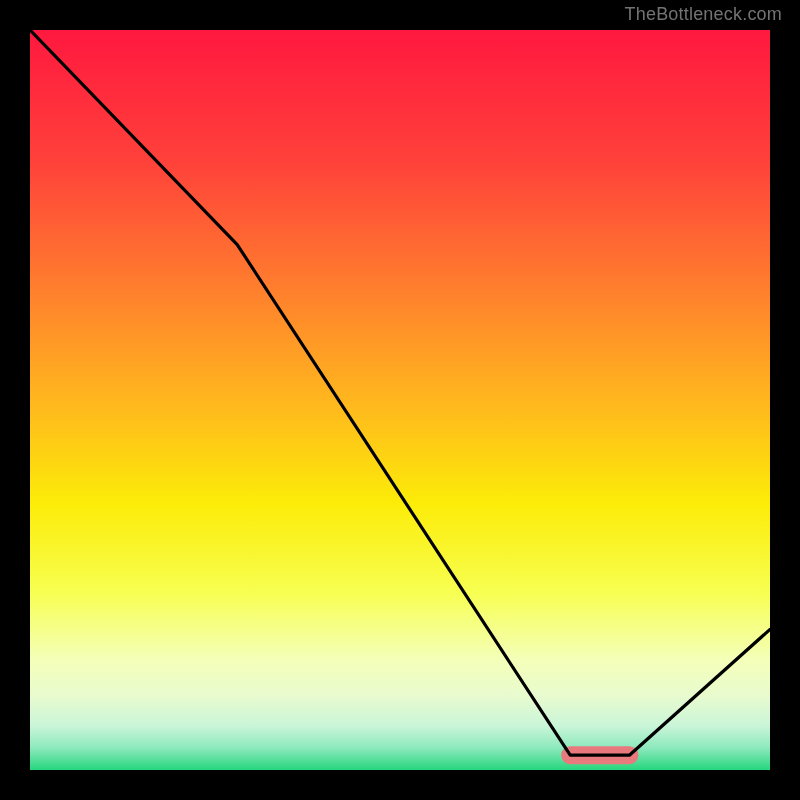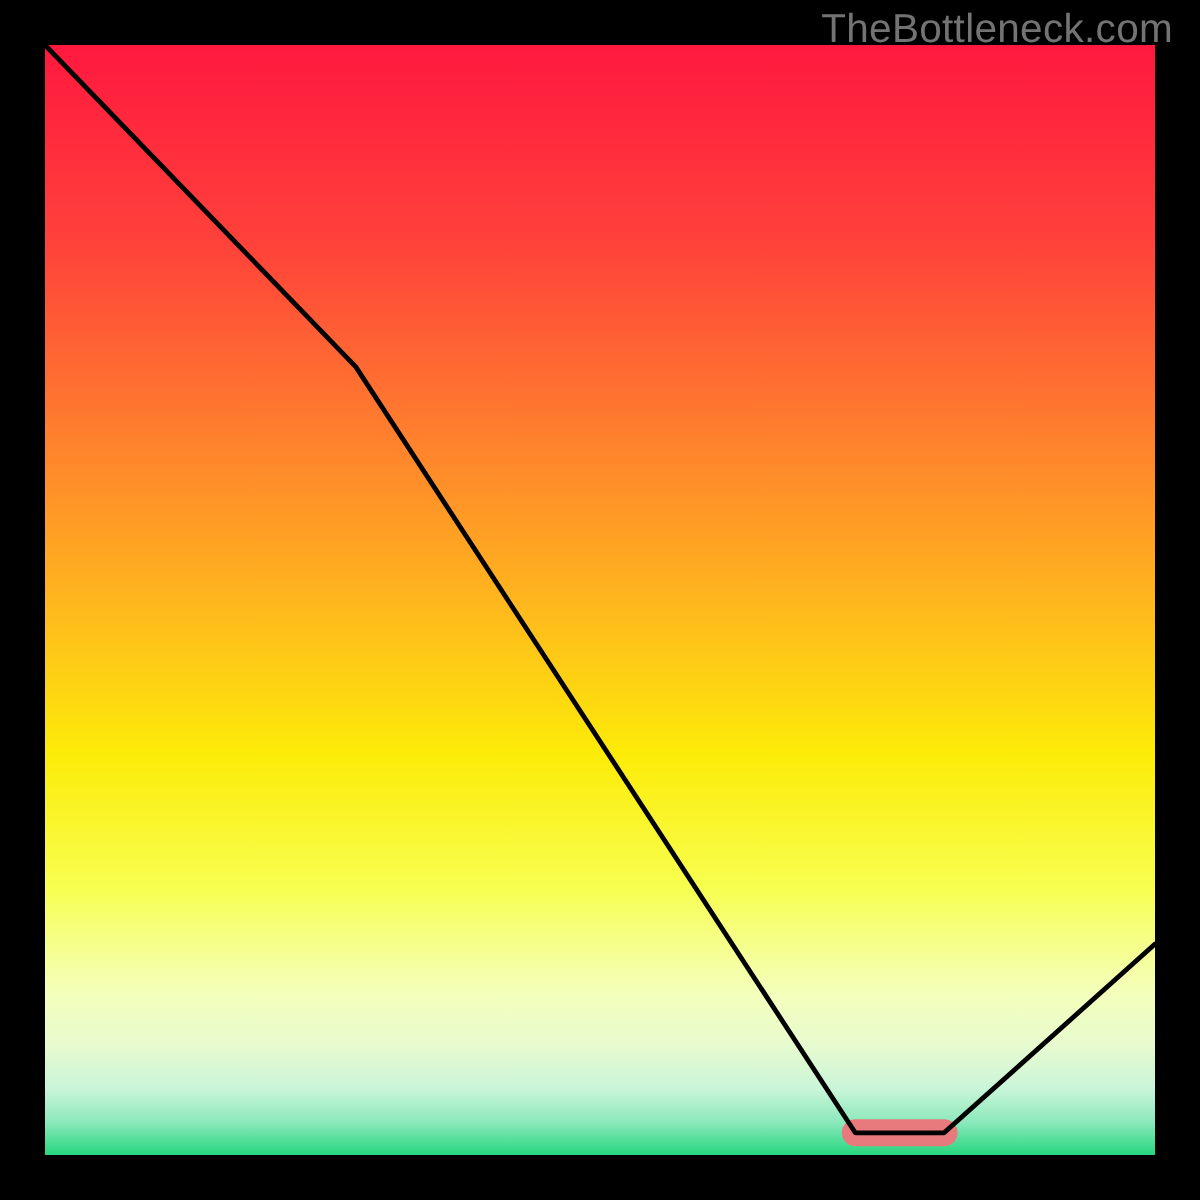--- a/index.html
+++ b/index.html
@@ -15,21 +15,21 @@
     position: relative;
     width: 800px;
     height: 800px;
     background: #000;
   }
   .watermark {
     position: absolute;
     top: 4px;
     right: 18px;
     color: #737373;
-    font-size: 27px;
+    font-size: 18px;
     font-weight: 500;
     letter-spacing: 0.2px;
     z-index: 10;
     pointer-events: none;
   }
   .plot {
     position: absolute;
     left: 30px;
     top: 30px;
     width: 740px;

